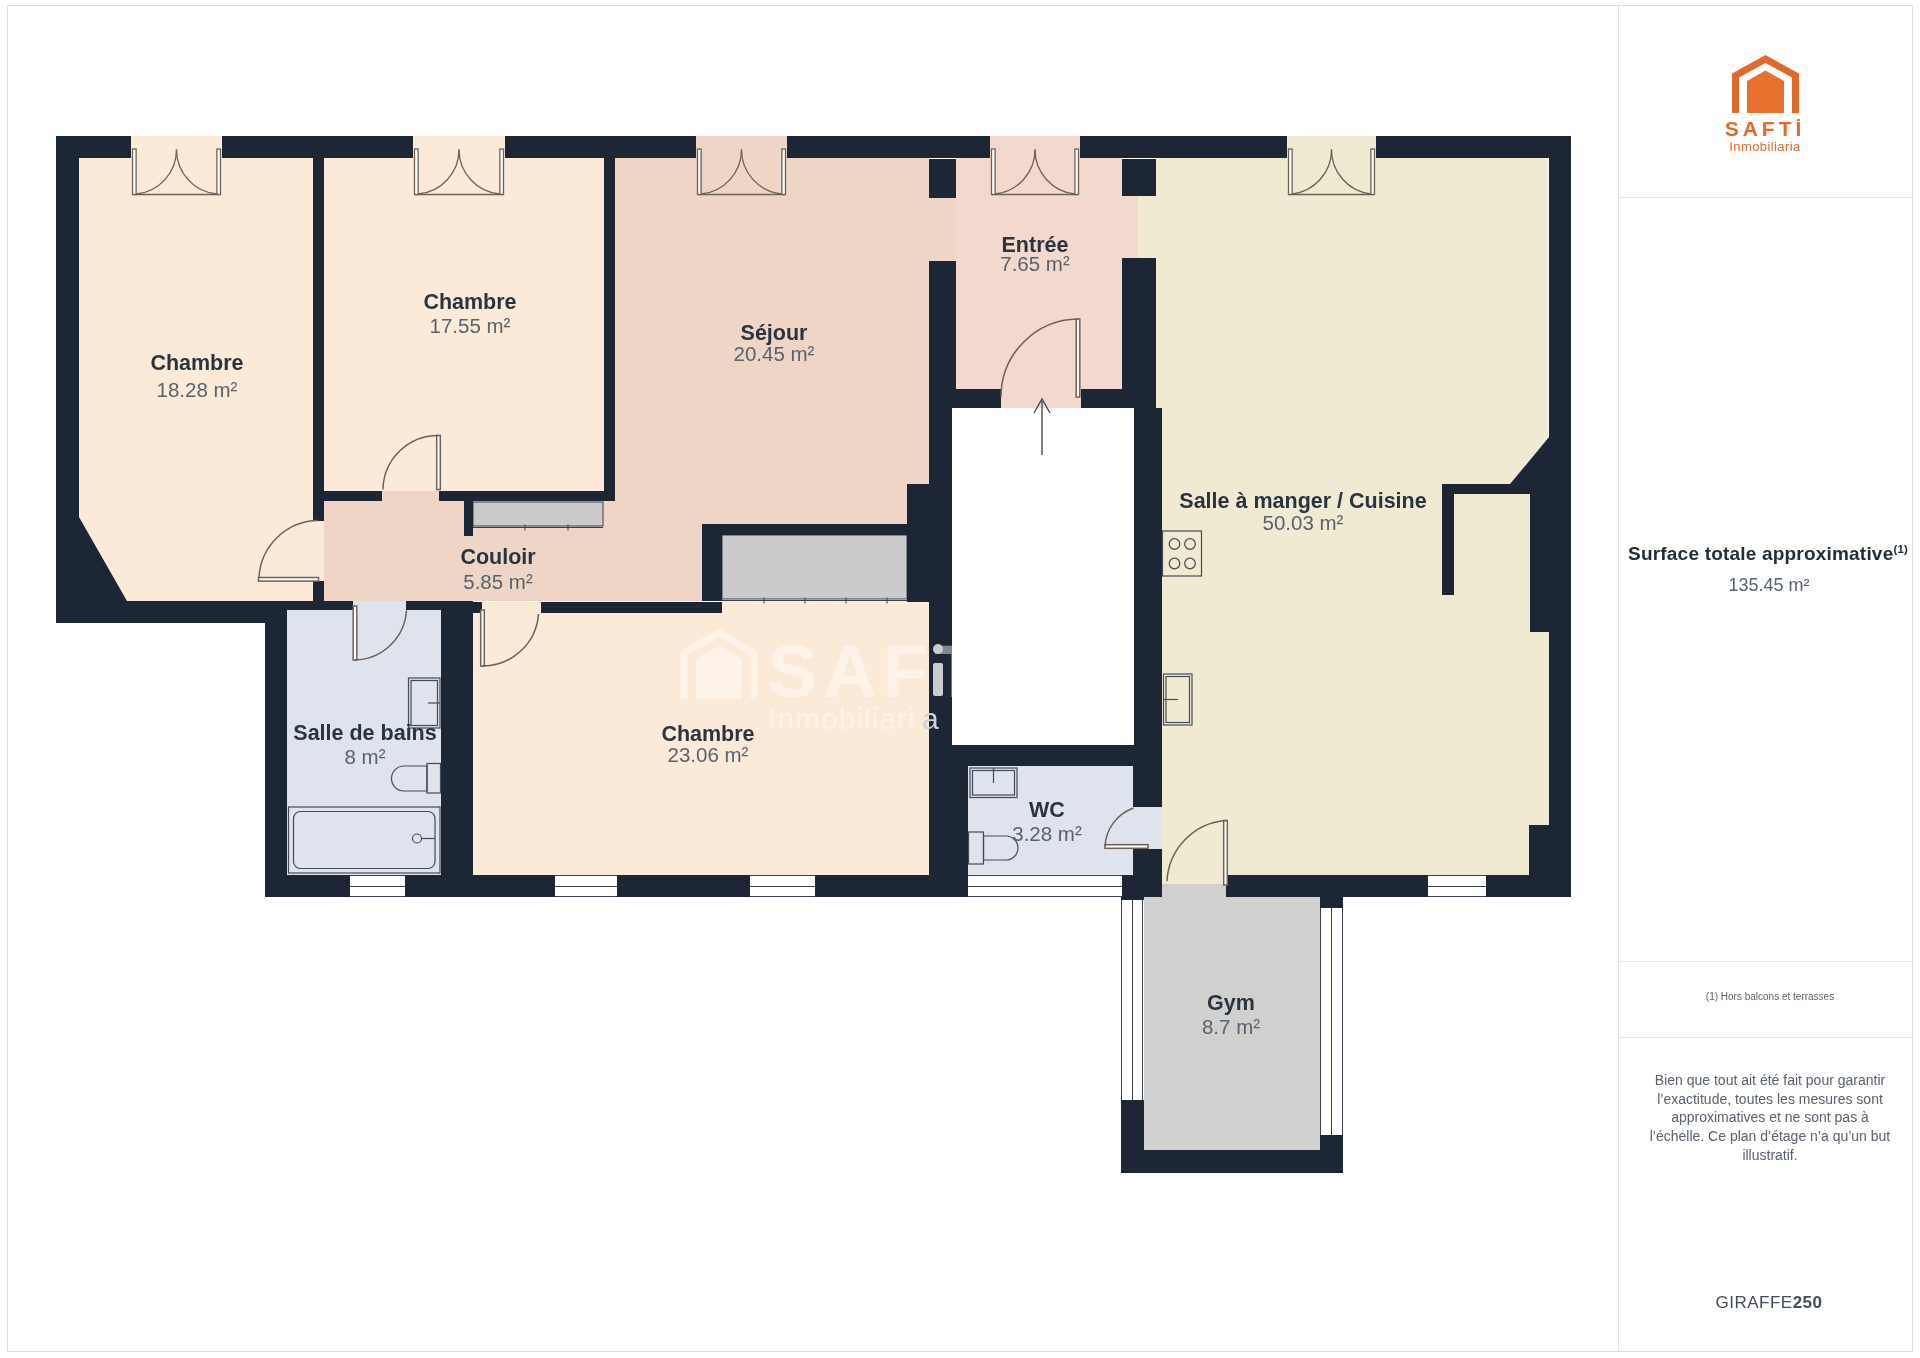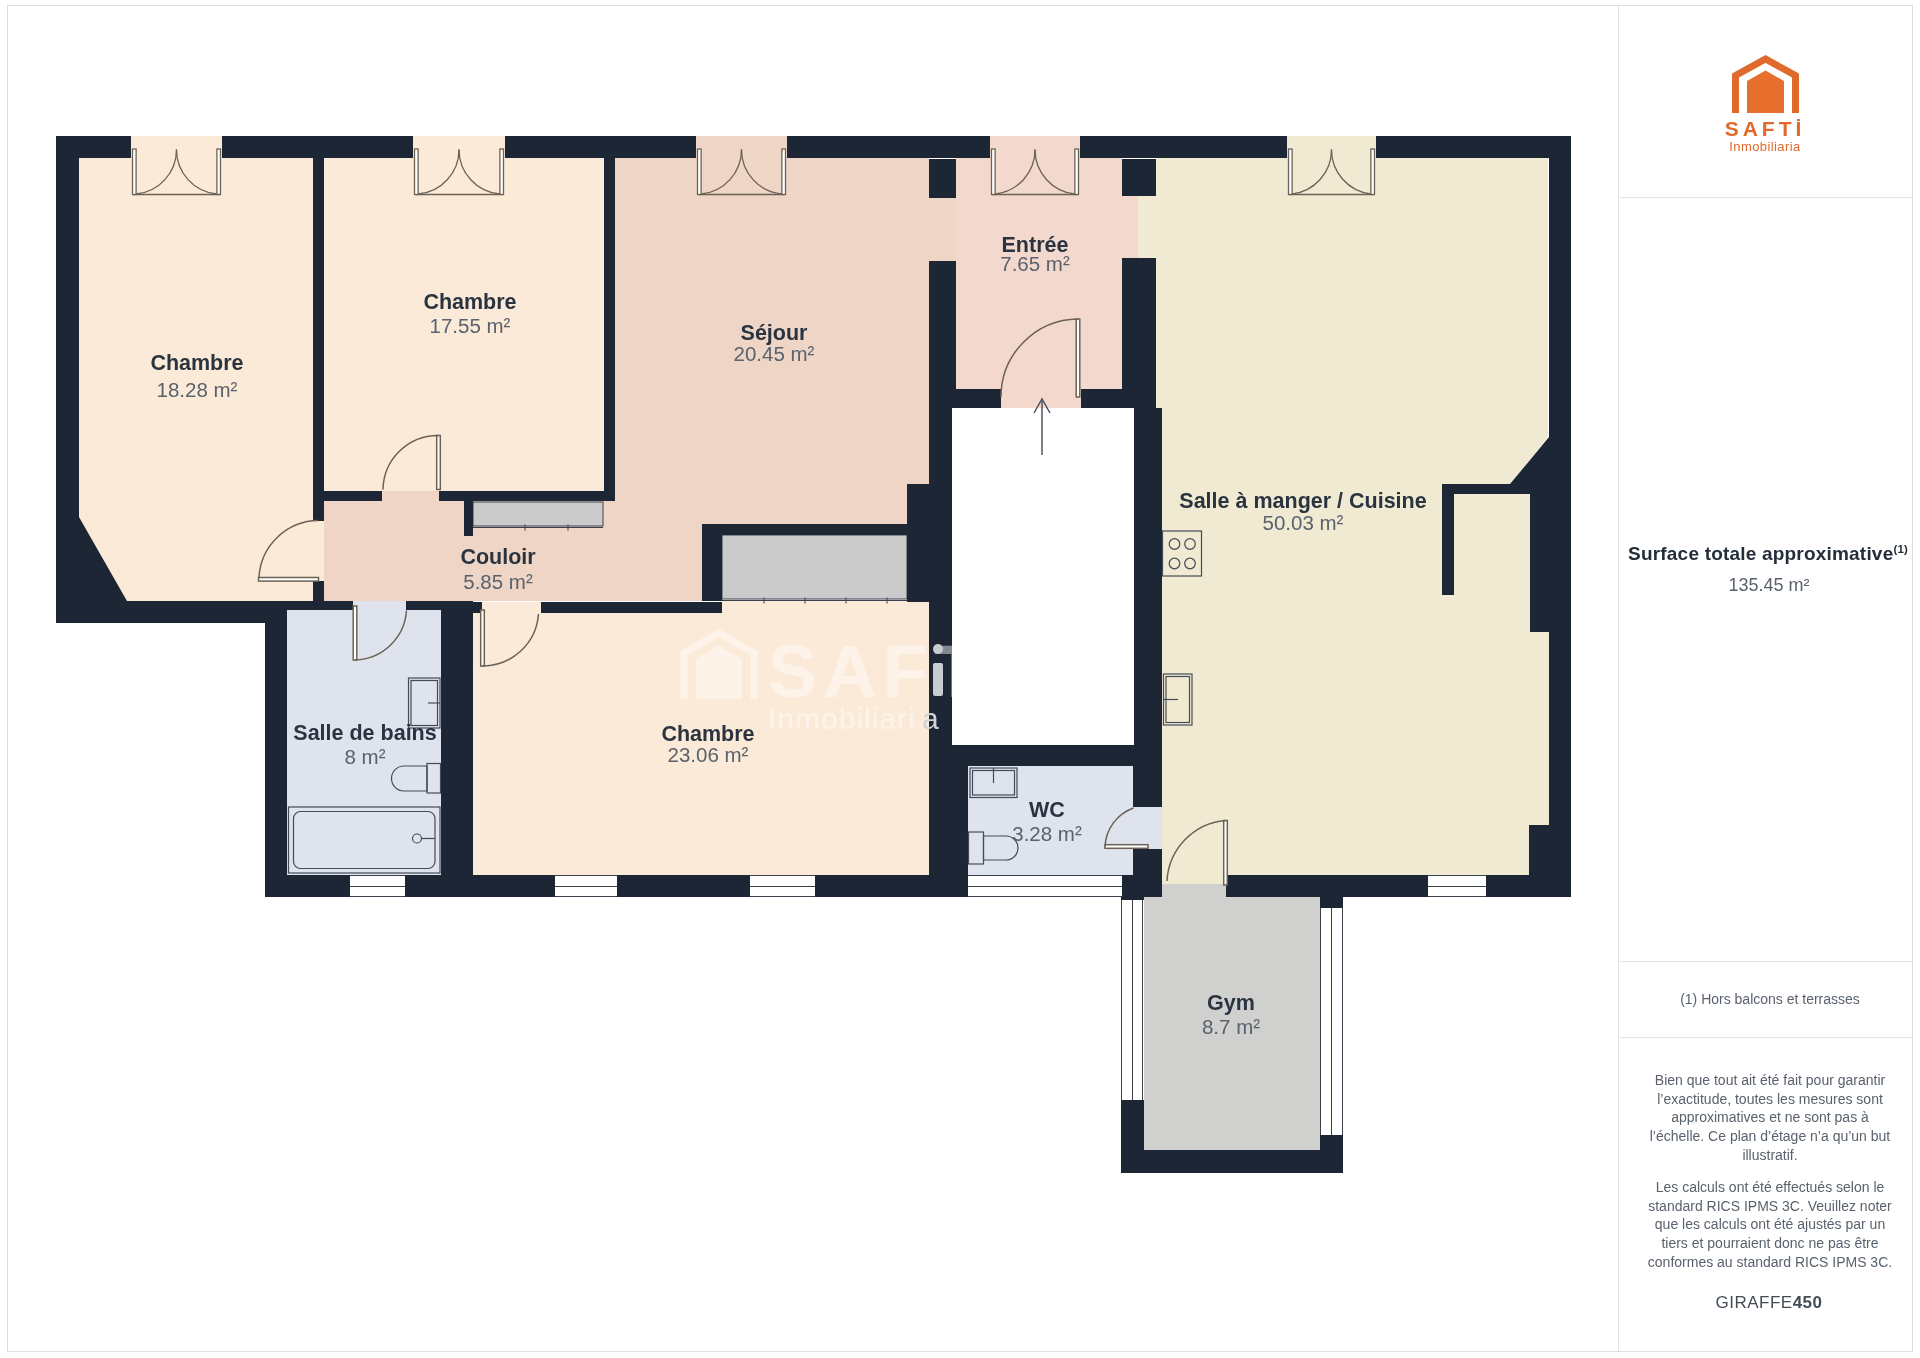--- a/index.html
+++ b/index.html
@@ -5,21 +5,21 @@
   html,body{margin:0;padding:0;background:#ffffff;}
   body{width:1920px;height:1358px;font-family:"Liberation Sans",sans-serif;}
   .page{position:relative;width:1920px;height:1358px;background:#ffffff;overflow:hidden;}
   
   .frame{position:absolute;left:7px;top:5px;width:1904px;height:1345px;border:1px solid #dcdee0;}
   .sep-v{position:absolute;left:1618px;top:5px;width:1px;height:1346px;background:#dfe1e3;}
   .line-h{position:absolute;left:1619px;width:293px;height:1px;background:#e3e5e7;}
   .sb{position:absolute;text-align:center;color:#59626d;}
   .sb-title{left:1620px;top:543px;width:296px;font-size:19px;font-weight:bold;color:#242e3a;letter-spacing:0.2px;}
   .sb-area{left:1625px;top:575px;width:288px;font-size:18px;color:#59626d;}
-  .sb-note{left:1630px;top:991px;width:280px;font-size:14px;color:#59626d;}
+  .sb-note{left:1630px;top:991px;width:280px;font-size:10px;color:#59626d;}
   .sb-para{left:1628px;width:284px;font-size:14px;line-height:18.7px;color:#59626d;}
   .sb-gir{left:1625px;top:1293px;width:288px;font-size:17px;color:#434c57;letter-spacing:0.5px;}
   sup{font-size:60%;}
 </style>
 </head>
 <body>
 <div class="page">
 
   <div class="frame"></div>
 
@@ -469,16 +469,15 @@
   </svg>
 
   <div class="sb sb-title">Surface totale approximative<sup>(1)</sup></div>
 
   <div class="sb sb-area">135.45 m²</div>
 
   <div class="sb sb-note">(1) Hors balcons et terrasses</div>
 
   <div class="sb sb-para" style="top:1071px;">Bien que tout ait été fait pour garantir<br>l’exactitude, toutes les mesures sont<br>approximatives et ne sont pas à<br>l’échelle. Ce plan d’étage n’a qu’un but<br>illustratif.</div>
 
-  <div class="sb sb-para" style="top:1178px;">Les calculs ont été effectués selon le<br>standard RICS IPMS 3C. Veuillez noter<br>que les calculs ont été ajustés par un<br>tiers et pourraient donc ne pas être<br>conformes au standard RICS IPMS 3C.</div>
-
-  <div class="sb sb-gir">GIRAFFE<b>450</b></div>
+
+  <div class="sb sb-gir">GIRAFFE<b>250</b></div>
 </div>
 
 </body></html>

